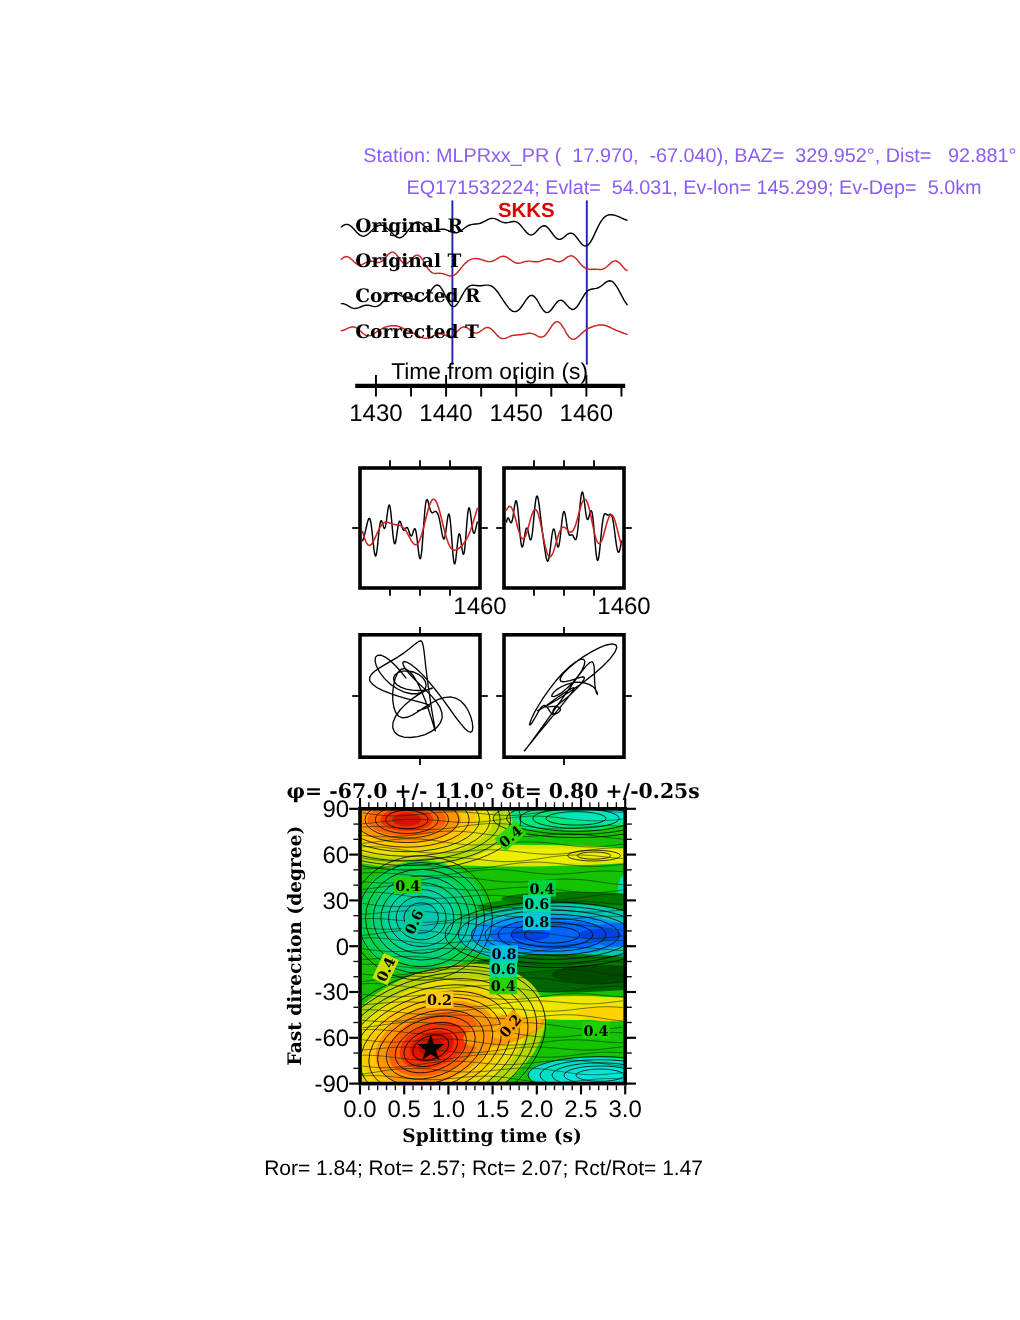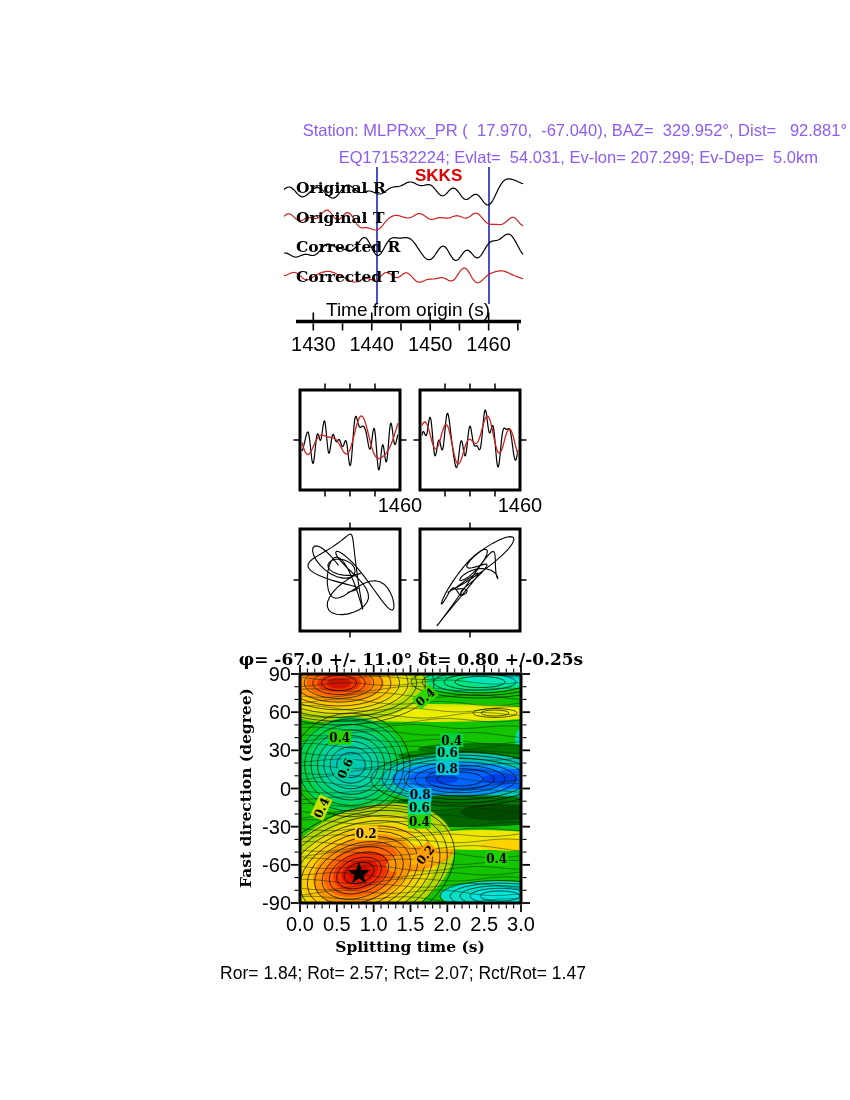--- a/index.html
+++ b/index.html
@@ -18,21 +18,21 @@
   .t17{font-size:17px;}
   .t15{font-size:15.5px;}
   .skks{font-family:"Liberation Sans","DejaVu Sans",sans-serif;font-weight:bold;
         font-size:17px;fill:#dd0000;}
 </style>
 </head>
 <body>
 
 <div class="page">
   <div class="hdr" style="top:121px;width:847px;">Station: MLPRxx_PR (  17.970,  -67.040), BAZ=  329.952°, Dist=   92.881°</div>
-  <div class="hdr" style="top:148px;width:818px;">EQ171532224; Evlat=  54.031, Ev-lon= 207.299; Ev-Dep=  5.0km</div>
+  <div class="hdr" style="top:148px;width:818px;">EQ171532224; Evlat=  54.031, Ev-lon= 145.299; Ev-Dep=  5.0km</div>
 
   <svg id="fig" width="850" height="1100" viewBox="0 0 850 1100">
     <defs>
       <clipPath id="clipW1">
           <rect x="301.5" y="391.5" width="97" height="97"></rect>
         </clipPath>
       <clipPath id="clipW2">
           <rect x="421.5" y="391.5" width="97" height="97"></rect>
         </clipPath>
       <clipPath id="clipH1">

